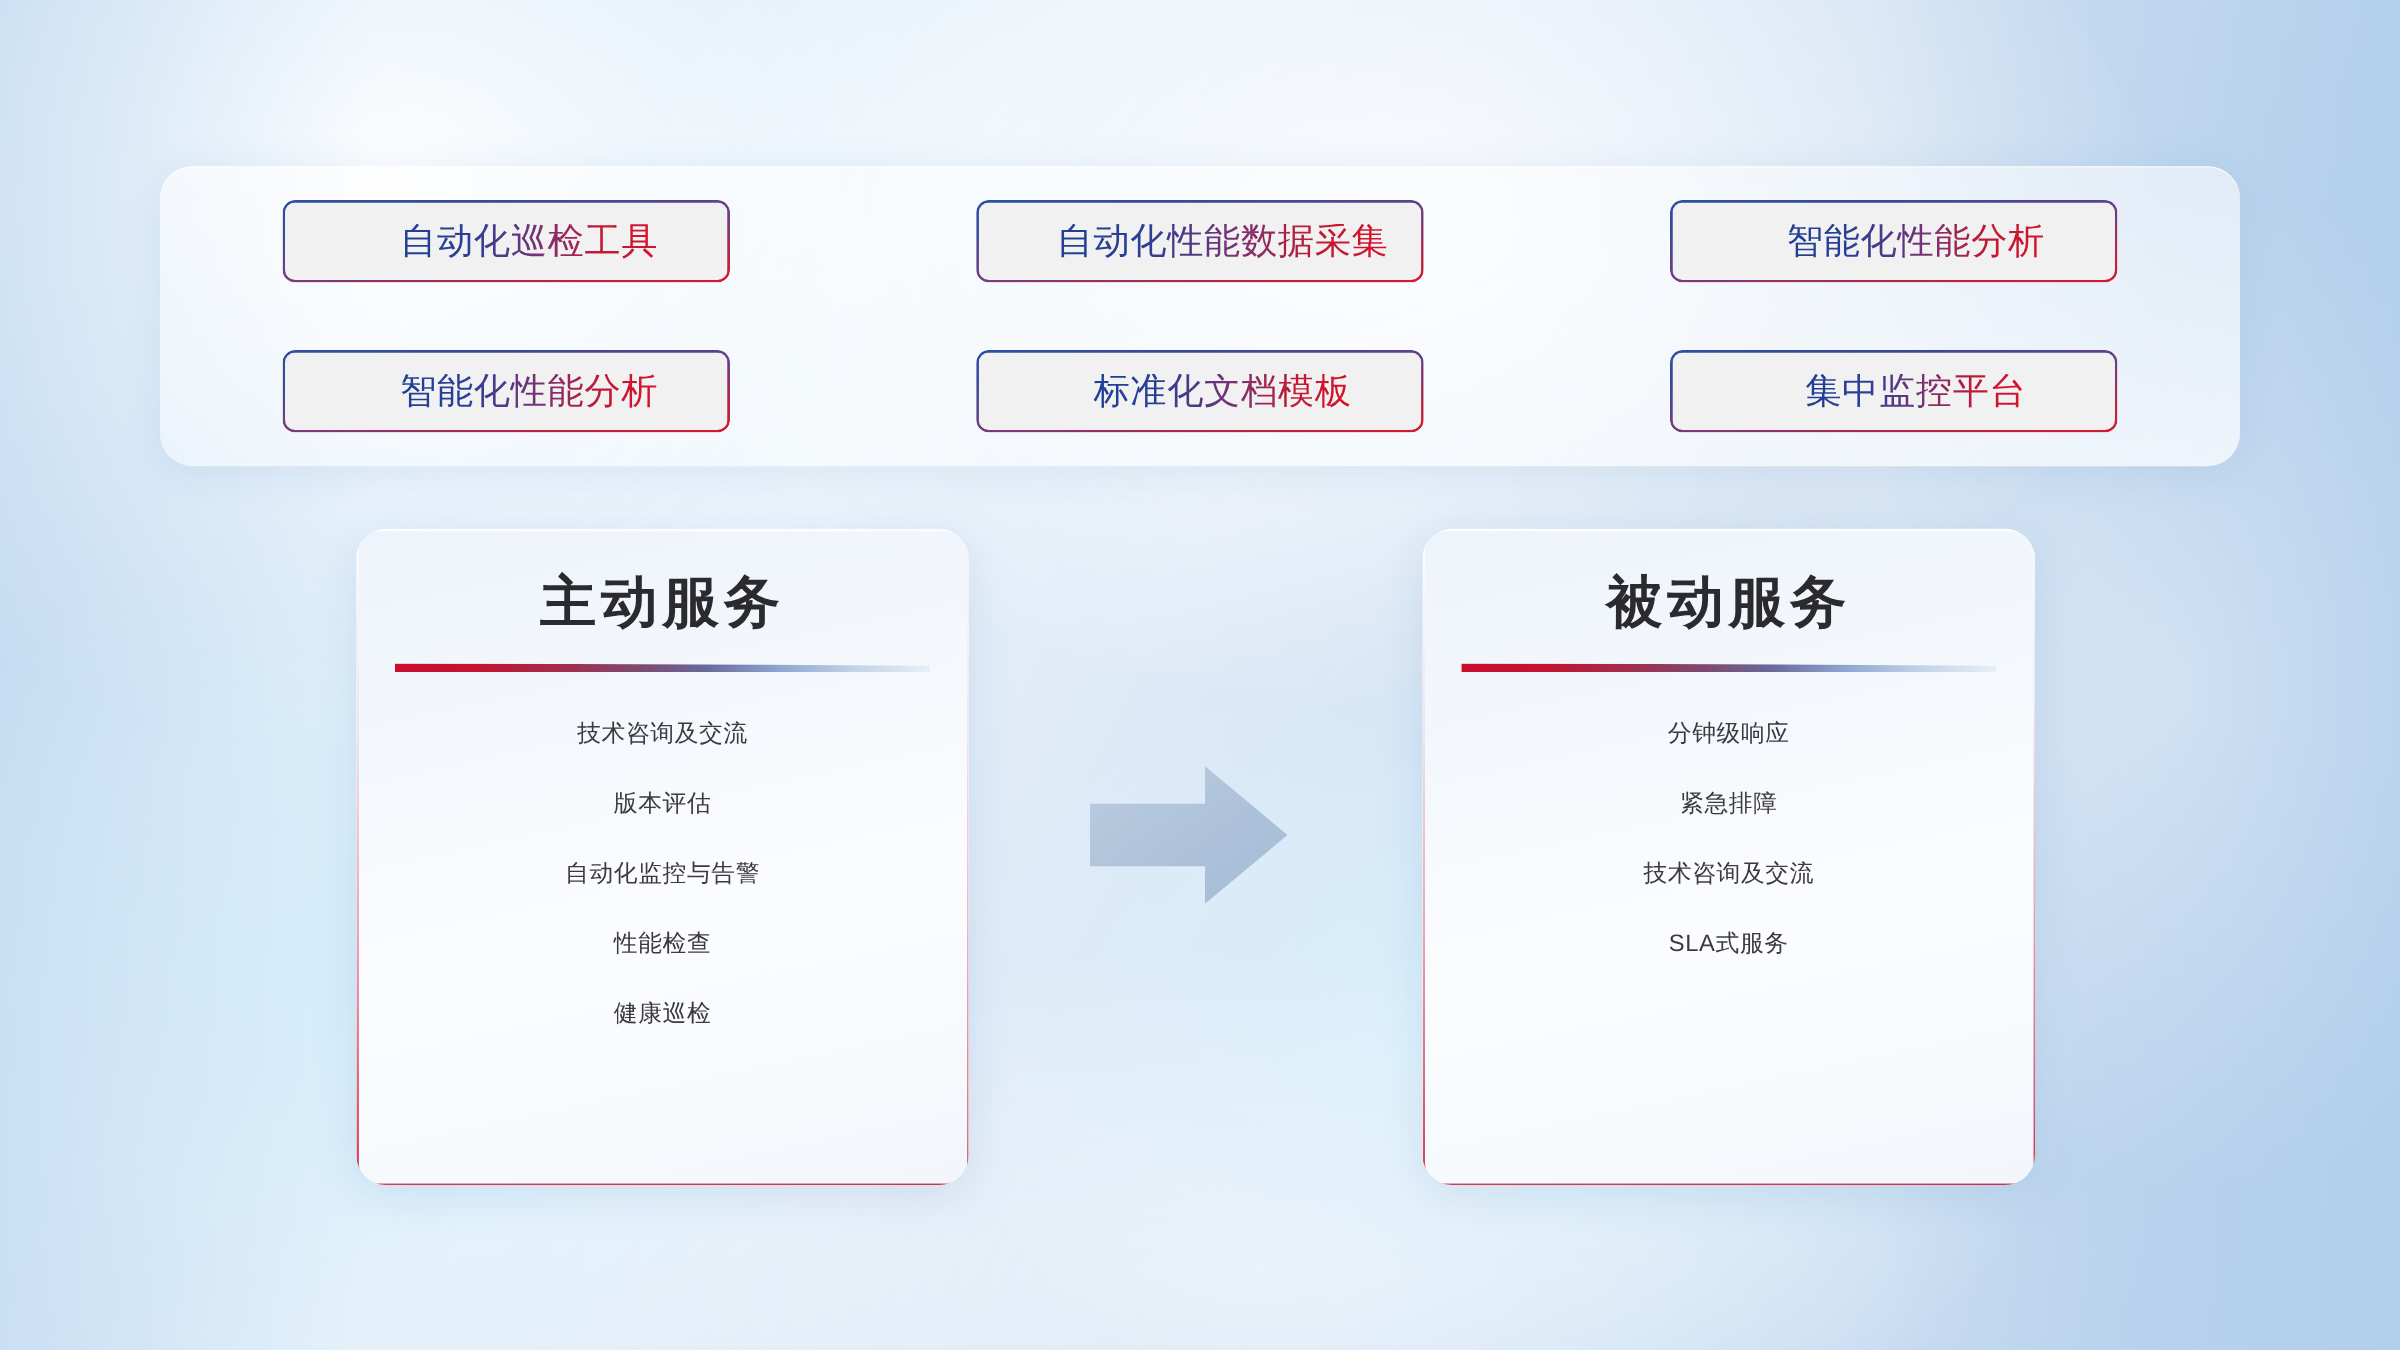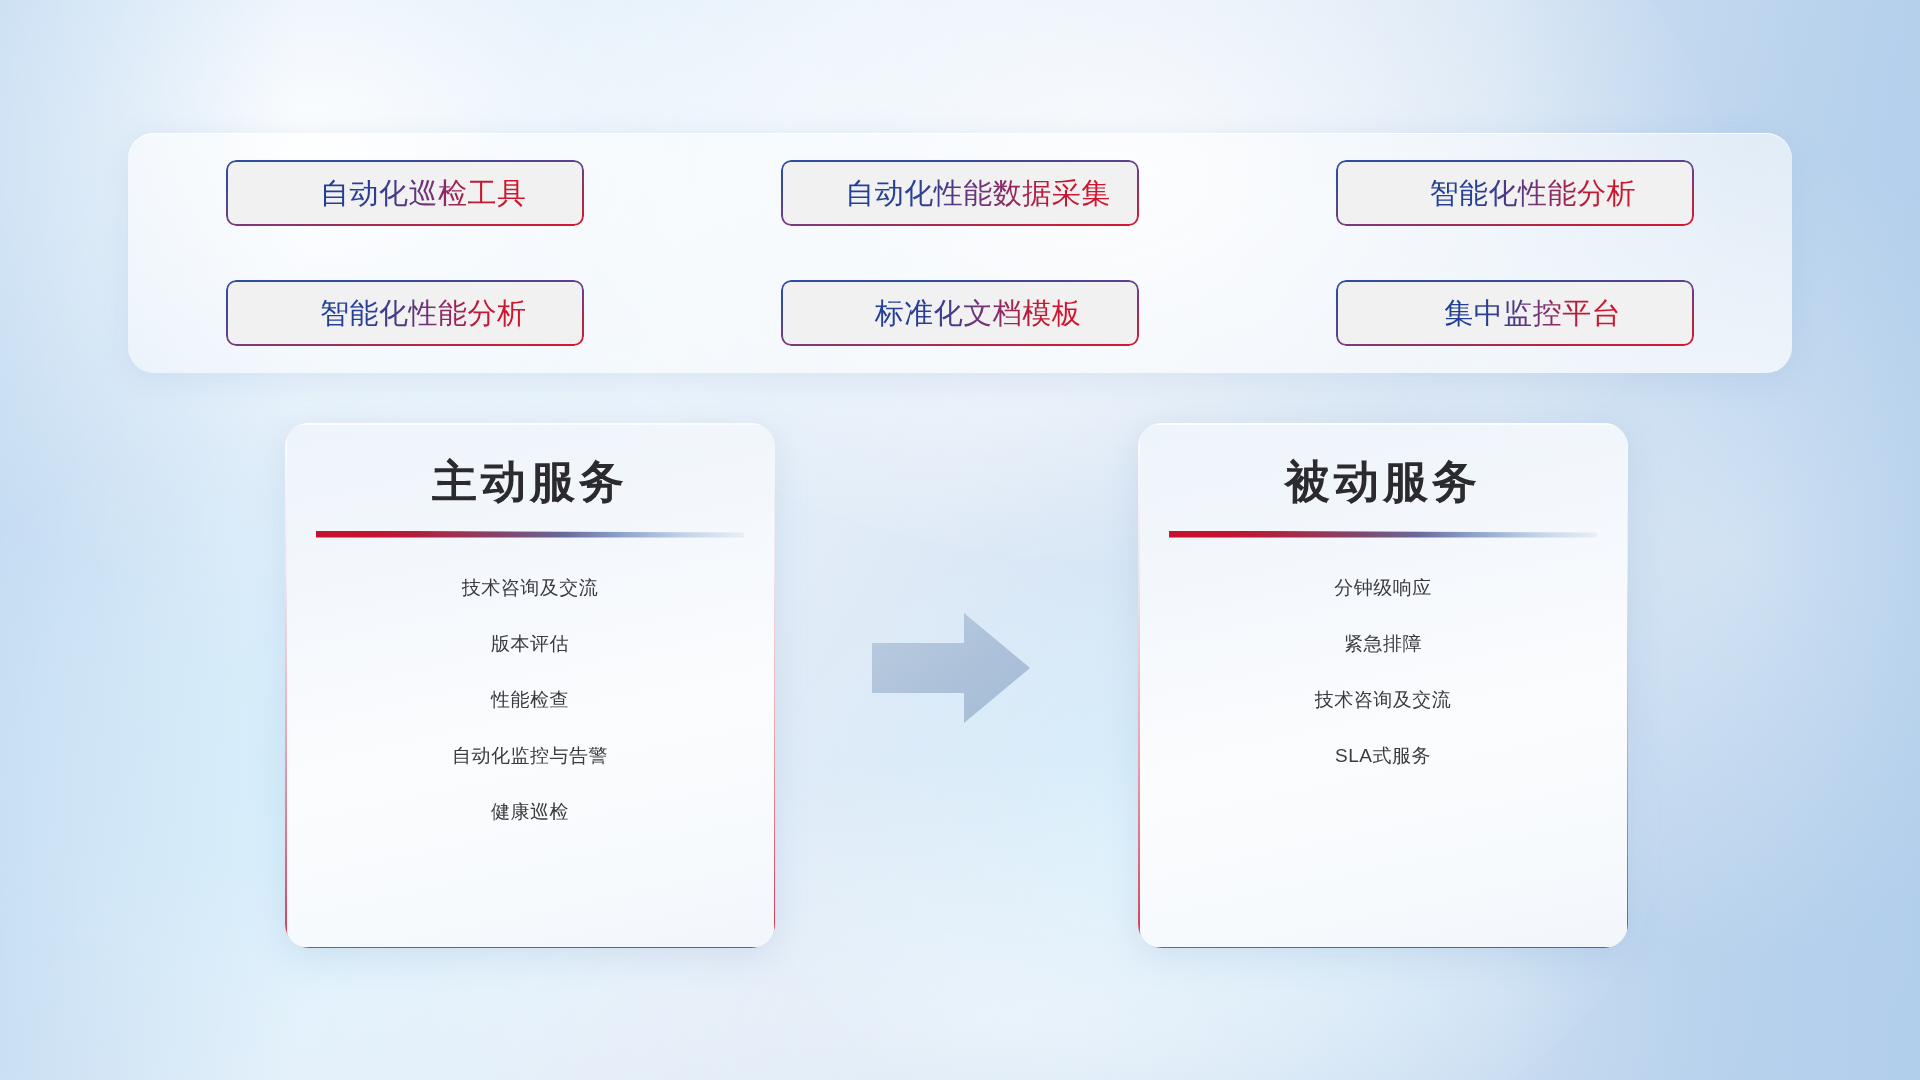--- a/index.html
+++ b/index.html
@@ -268,22 +268,22 @@
     </div>
 
   </div>
 
   <div class="svc-card" id="card-active">
     <h2 class="svc-title">主动服务</h2>
     <div class="svc-divider"></div>
     <ul class="svc-list">
       <li>技术咨询及交流</li>
       <li>版本评估</li>
+      <li>自动化监控与告警</li>
       <li>性能检查</li>
-      <li>自动化监控与告警</li>
       <li>健康巡检</li>
     </ul>
   </div>
 
   <div id="flow-arrow">
     <svg width="158" height="110" viewBox="0 0 158 110" xmlns="http://www.w3.org/2000/svg">
       <defs>
         <linearGradient id="arrGrad" x1="0" y1="0" x2="1" y2="1">
           <stop offset="0%" stop-color="#b6c8dd"></stop>
           <stop offset="45%" stop-color="#a9bed6"></stop>

